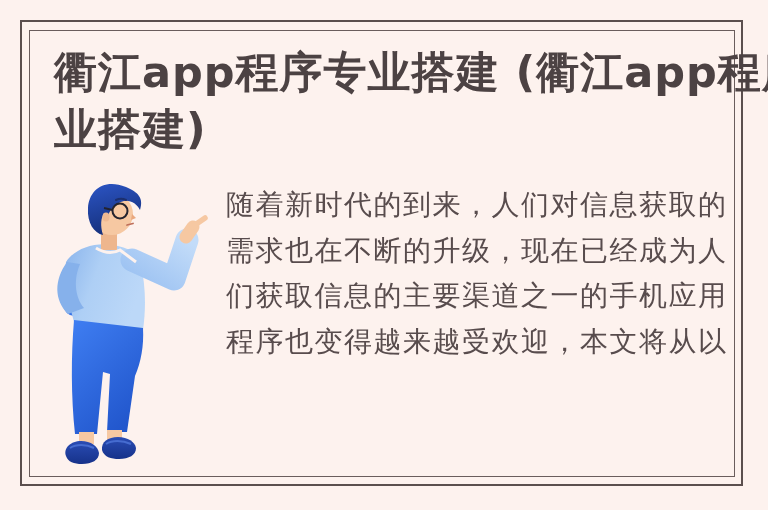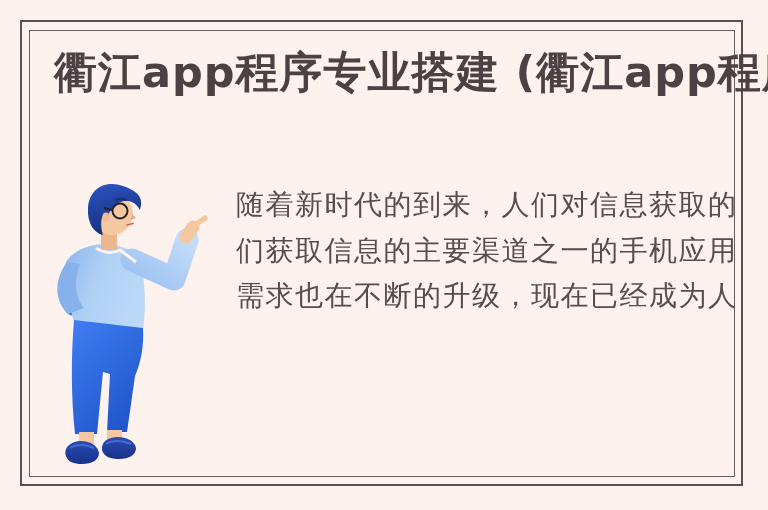--- a/index.html
+++ b/index.html
@@ -24,46 +24,48 @@
   }
   .title{
     position:absolute;left:54px;top:44px;width:676px;
     font-size:43px;line-height:57px;font-weight:bold;
     color:#4c4243;letter-spacing:1px;
     font-family:"DejaVu Sans",sans-serif;
     margin:0;
   }
   .title .tline{display:block;white-space:nowrap;}
   .bodytext{
-    position:absolute;left:236px;top:182px;width:522px;
+    position:absolute;left:226px;top:182px;width:522px;
     font-size:28px;line-height:45.5px;
     color:#584c4d;letter-spacing:1.5px;
   }
   .bodytext .bline{display:block;white-space:nowrap;}
   .bodytext .bline.last{letter-spacing:3.5px;}
   .person{
     position:absolute;left:46px;top:176px;width:170px;height:296px;
   }
 </style>
 </head>
 <body>
 
 <div class="canvas">
 
   <div class="frame-outer"></div>
   <div class="frame-inner"></div>
 
   <h1 class="title">
     <span class="tline">衢江app程序专业搭建 (衢江app程序专</span>
+    <span class="tline">业搭建)</span>
   </h1>
 
   <div class="bodytext">
     <span class="bline">随着新时代的到来，人们对信息获取的</span>
+    <span class="bline">需求也在不断的升级，现在已经成为人</span>
     <span class="bline">们获取信息的主要渠道之一的手机应用</span>
-    <span class="bline">需求也在不断的升级，现在已经成为人</span>
+    <span class="bline">程序也变得越来越受欢迎，本文将从以</span>
   </div>
 
   <svg class="person" viewBox="0 0 170 296" xmlns="http://www.w3.org/2000/svg" aria-hidden="true">
     <defs>
       <linearGradient id="gHair" x1="0" y1="0" x2="0.3" y2="1">
         <stop offset="0" stop-color="#2c55c5"></stop>
           <stop offset="1" stop-color="#15307c"></stop>
       </linearGradient>
       <linearGradient id="gSweater" x1="0" y1="0" x2="1" y2="0.4">
         <stop offset="0" stop-color="#8ab4ec"></stop>

